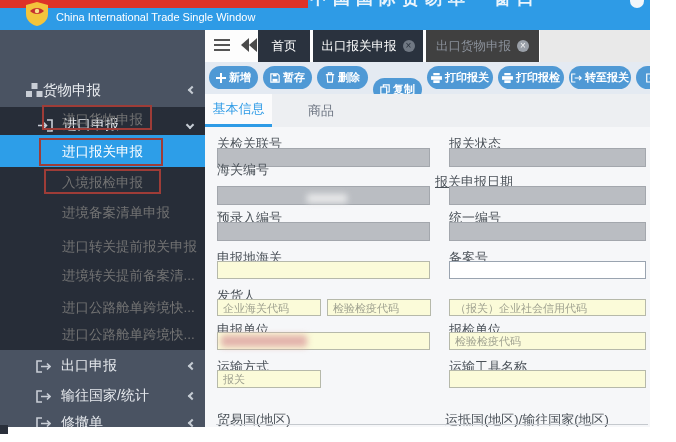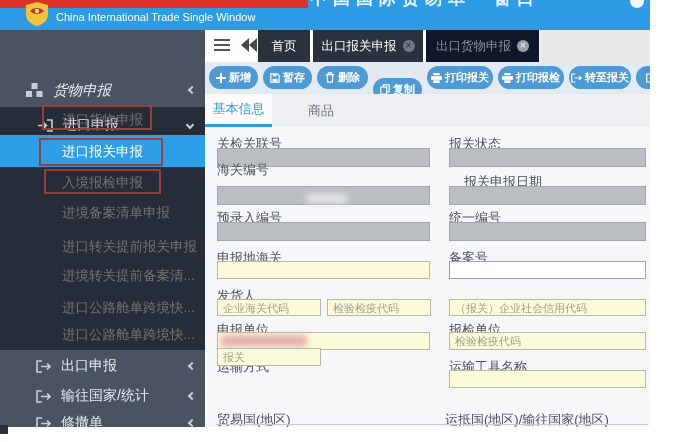--- a/index.html
+++ b/index.html
@@ -31,21 +31,21 @@
   .anno { position:absolute; border:2px solid #9e3c37; background:transparent; z-index:6; }
   
   .tabbar { position:absolute; left:205px; top:30px; width:445px; height:32px; background:#fdfdfd; }
   .tab-filler { position:absolute; left:540px; top:30px; width:110px; height:32px; background:#e9e9e9; }
   .hamburger { position:absolute; left:214px; top:39px; width:16px; height:2px; background:#555; box-shadow:0 5px 0 #555, 0 10px 0 #555; cursor:pointer; }
   .dblarrow { position:absolute; left:241px; top:38px; width:18px; height:14px; cursor:pointer; }
   .dblarrow i { position:absolute; top:0; width:0; height:0; border-top:7px solid transparent; border-bottom:7px solid transparent; border-right:8px solid #4a4a4a; }
   .dblarrow i:first-child { left:0; } .dblarrow i:last-child { left:8px; }
   .tab { position:absolute; top:30px; height:32px; display:flex; align-items:center; justify-content:center; gap:6px; font-size:12.5px; cursor:pointer; }
   .tab-dark { background:#2a323e; color:#fff; }
-  .tab-light { background:#0f172a; color:#8a909a; }
+  .tab-light { background:#404040; color:#8a909a; }
   .closedot { width:12px; height:12px; border-radius:50%; display:inline-block; position:relative; cursor:pointer; }
   .closedot::before { content:"×"; position:absolute; left:0; top:0; width:12px; height:12px; line-height:11px; text-align:center; font-size:10px; }
   .closedot.on-dark { background:#707883; } .closedot.on-dark::before { color:#2a323e; }
   .closedot.on-light { background:#9aa0a8; } .closedot.on-light::before { color:#f3f3f3; }
   
   .toolbar { position:absolute; left:205px; top:62px; width:445px; height:32px; background:#e4eaf2; }
   .pill { position:absolute; top:66px; height:23px; border-radius:12px; background:#4f99d5; color:#fff;
           display:flex; align-items:center; justify-content:center; gap:3px; font-size:11px; font-weight:bold; cursor:pointer; }
   .pill svg { flex:0 0 auto; }
   
@@ -90,21 +90,21 @@
     <div class="submenu-block"></div>
     <div class="selected-row"></div>
   </div>
 
   <div class="side-row" style="top:75px; height:30px;">
     <svg class="side-ico" style="margin-left:26px;" width="17" height="15" viewBox="0 0 17 15">
       <rect x="5.5" y="0" width="6" height="6" fill="#c9ced6"></rect>
         <rect x="0" y="8" width="6" height="6" fill="#c9ced6"></rect>
         <rect x="10.5" y="8" width="6" height="6" fill="#c9ced6"></rect>
     </svg>
-    <span class="txt" style="margin-left:10px;font-style:italic;">货物申报</span>
+    <span class="txt" style="">货物申报</span>
     <span class="chev chev-left" style="position:absolute; left:189px;"></span>
   </div>
 
   <div class="side-row" style="top:112px; height:26px;">
     <svg class="side-ico" style="margin-left:38px;" width="15" height="13" viewBox="0 0 15 13">
       <path d="M9 1 h5 v11 h-5" fill="none" stroke="#c9ced6" stroke-width="1.6"></path>
       <path d="M0 6.5 h8 M5.5 3.5 l3 3 l-3 3" fill="none" stroke="#c9ced6" stroke-width="1.6"></path>
     </svg>
     <span class="txt" style="margin-left:10px; font-size:14px;">进口申报</span>
     <span class="chev chev-down" style="position:absolute; left:187px;"></span>
@@ -242,21 +242,21 @@
   <span class="lbl" style="left:217px; top:135px;">关检关联号</span>
   <input class="inp" style="left: 217px; top: 148px; width: 213px;" disabled="">
   <span class="lbl" style="left:449px; top:135px;">报关状态</span>
   <input class="inp" style="left: 449px; top: 148px; width: 197px;" disabled="">
 
   <span class="lbl" style="left:217px; top:161px;">海关编号</span>
   <div style="position:absolute; left:217px; top:186px; width:213px; height:19px;">
     <input class="inp" style="left: 0px; top: 0px; width: 213px;" disabled="">
     <span class="smudge"></span>
   </div>
-  <span class="lbl" style="left:464px; top:173px;text-decoration:underline;">报关申报日期</span>
+  <span class="lbl" style="left:435px; top:173px;text-decoration:underline;">报关申报日期</span>
   <input class="inp" style="left: 449px; top: 186px; width: 197px;" disabled="">
 
   <span class="lbl" style="left:217px; top:209px;">预录入编号</span>
   <input class="inp" style="left: 217px; top: 222px; width: 213px;" disabled="">
   <span class="lbl" style="left:449px; top:209px;">统一编号</span>
   <input class="inp" style="left: 449px; top: 222px; width: 197px;" disabled="">
 
   <span class="lbl" style="left:217px; top:249px;text-align:center;">申报地海关</span>
   <input class="inp yellow" style="left: 217px; top: 261px; width: 213px; height: 18px;">
   <span class="lbl" style="left:449px; top:249px;">备案号</span>
@@ -269,21 +269,21 @@
 
   <span class="lbl" style="left:217px; top:321px;">申报单位</span>
   <div style="position:absolute; left:217px; top:332px; width:213px; height:18px;">
     <input class="inp yellow" style="left: 0px; top: 0px; width: 213px; height: 18px;">
     <span class="redact"></span>
   </div>
   <span class="lbl" style="left:449px; top:321px;">报检单位</span>
   <input class="inp yellow" style="left: 449px; top: 332px; width: 197px; height: 18px;" placeholder="检验检疫代码">
 
   <span class="lbl" style="left:217px; top:358px;">运输方式</span>
-  <input class="inp yellow" style="left: 217px; top: 348px; width: 104px; height: 18px;" placeholder="报关">
+  <input class="inp yellow" style="left: 217px; top: 370px; width: 104px; height: 18px;" placeholder="报关">
   <span class="lbl" style="left:449px; top:358px;">运输工具名称</span>
   <input class="inp yellow" style="left: 449px; top: 370px; width: 197px; height: 18px;">
 
   <span class="lbl" style="left:217px; top:411px;">贸易国(地区)</span>
   <span class="lbl" style="left:445px; top:411px;">运抵国(地区)/输往国家(地区)</span>
   <div class="bottom-line"></div>
 
   <div class="right-margin"></div>
   <div class="bottom-strip"></div>
   <div class="corner-dark"></div>

